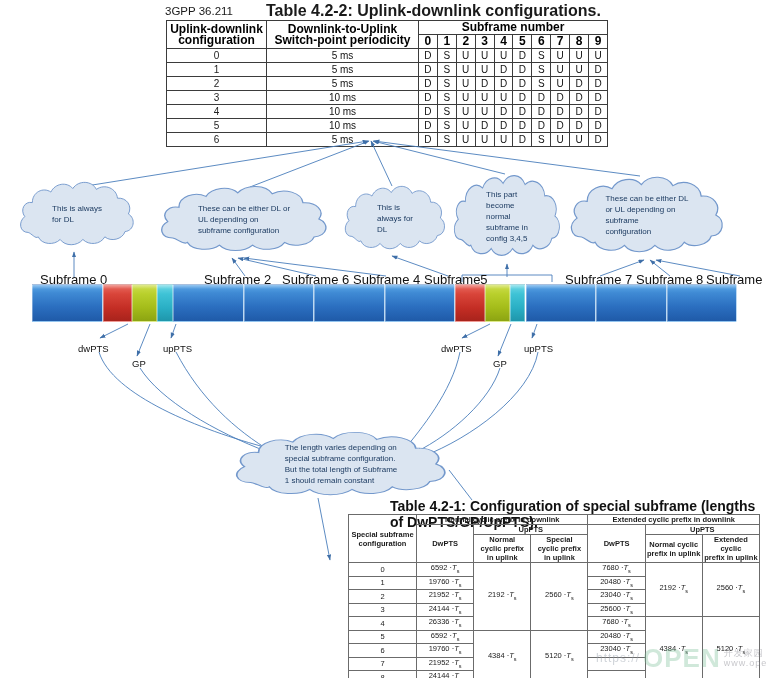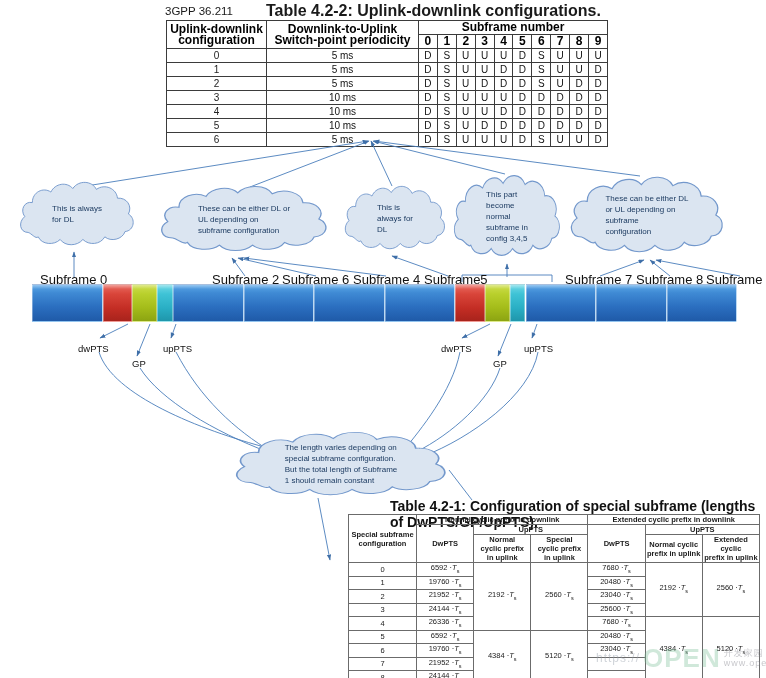--- a/index.html
+++ b/index.html
@@ -424,21 +424,21 @@
       <div class="seg red" style="left: 423px; width: 29.61px;"></div>
       <div class="seg green" style="left: 452.61px; width: 25.38px;"></div>
       <div class="seg cyan" style="left: 477.99px; width: 15.51px;"></div>
       <div class="seg blue" style="left: 493.5px; width: 70.5px;"></div>
       <div class="seg blue" style="left: 564px; width: 70.5px;"></div>
       <div class="seg blue" style="left: 634.5px; width: 70.5px;"></div>
     </div>
 
   <div id="sf-labels">
       <div class="sf-label" style="left: 40px; top: 272px;">Subframe 0</div>
-      <div class="sf-label" style="left: 212px; top: 272px;">Subframe 2</div>
+      <div class="sf-label" style="left: 204px; top: 272px;">Subframe 2</div>
       <div class="sf-label" style="left: 282px; top: 272px;">Subframe 6</div>
       <div class="sf-label" style="left: 353px; top: 272px;">Subframe 4</div>
       <div class="sf-label" style="left: 424px; top: 272px;">Subframe5</div>
       <div class="sf-label" style="left: 565px; top: 272px;">Subframe 7</div>
       <div class="sf-label" style="left: 636px; top: 272px;">Subframe 8</div>
       <div class="sf-label" style="left: 706px; top: 272px;">Subframe 9</div>
     </div>
 
   <div id="pts-labels">
       <div class="pts-label" style="left: 78px; top: 343px;">dwPTS</div>

